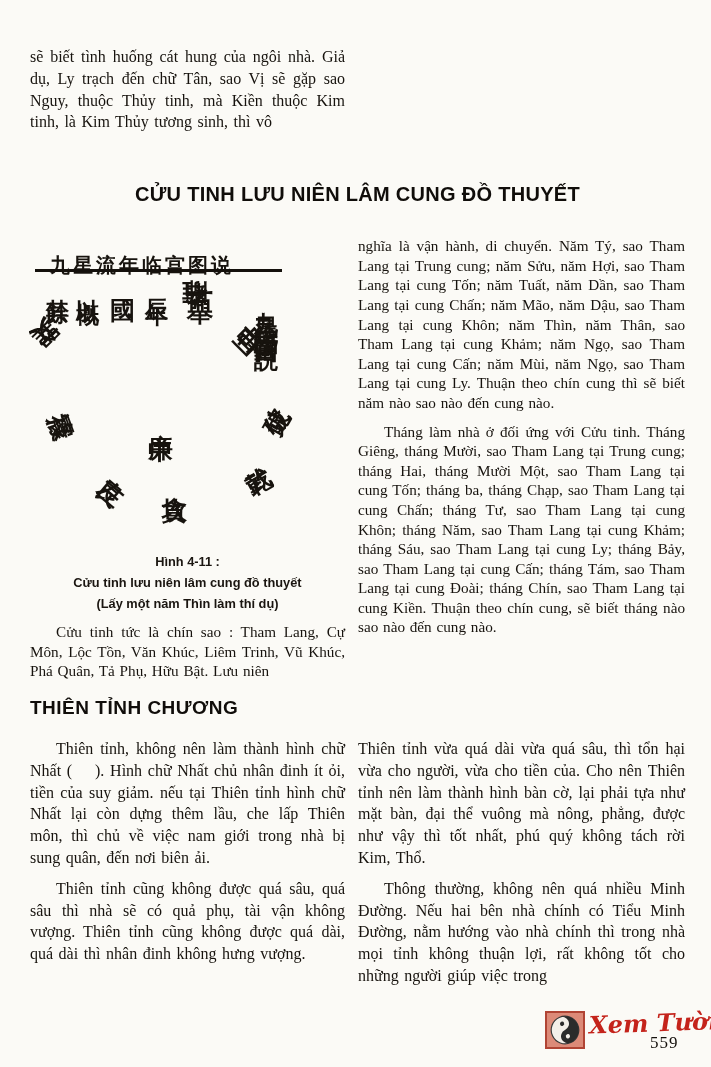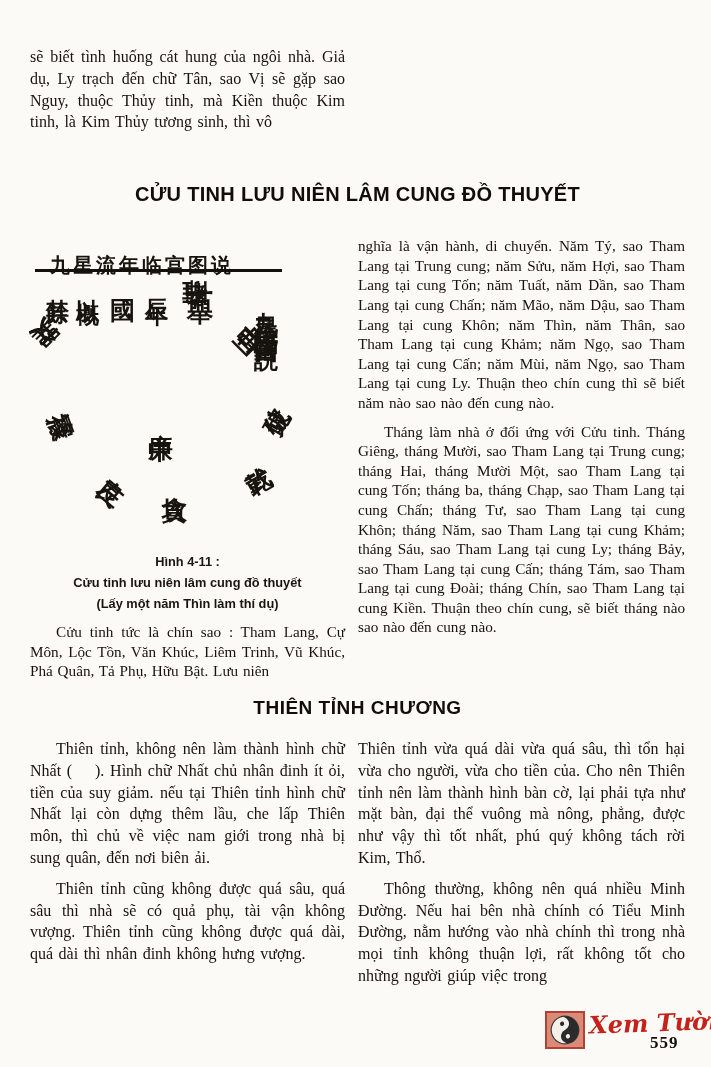--- a/index.html
+++ b/index.html
@@ -20,21 +20,21 @@
   .mid-txt{font-size:15.2px;line-height:19.6px;word-spacing:1px;}
   .indent{text-indent:26px;}
   .gap{margin-top:9px;}
   h1{
     font-family:"Liberation Sans", sans-serif;font-weight:bold;
     font-size:20px;text-align:center;letter-spacing:.3px;
     margin:50px 0 0 0;color:#100d0a;
   }
   h2{
     font-family:"Liberation Sans", sans-serif;font-weight:bold;
-    font-size:19px;text-align:center;letter-spacing:.5px;
+    font-size:19px;letter-spacing:.5px;
     margin:16px 0 0 0;color:#100d0a;
   }
   .mid-sec{margin-top:30px;}
   .bot-sec{margin-top:19px;}
   
   .diagram{
     position:relative;width:300px;height:302px;margin:0;
     font-family:"DejaVu Sans", sans-serif;
   }
   .dg-title{
@@ -77,21 +77,21 @@
     display:flex;align-items:center;justify-content:center;
   }
   .yy-box svg{width:30px;height:30px;transform:rotate(-25deg);}
   .wm-text{
     position:absolute;left:44px;top:0;
     font-family:"DejaVu Serif", serif;font-style:italic;font-weight:bold;
     font-size:24px;color:#c4231b;white-space:nowrap;transform:rotate(-2deg);
   }
   .page-number{
     position:absolute;left:650px;top:1033px;
-    font-size:17px;font-weight:bold;letter-spacing:1px;color:#14100c;
+    font-size:17px;font-weight:normal;letter-spacing:1px;color:#14100c;
   }
 </style>
 </head>
 <body>
 
 <div class="page">
 
   <section class="cols">
     <p class="col-l body-txt">sẽ biết tình huống cát hung của ngôi nhà. Giả dụ, Ly trạch đến chữ Tân, sao Vị sẽ gặp sao Nguy, thuộc Thủy tinh, mà Kiền thuộc Kim tinh, là Kim Thủy tương sinh, thì vô</p>
   </section>

